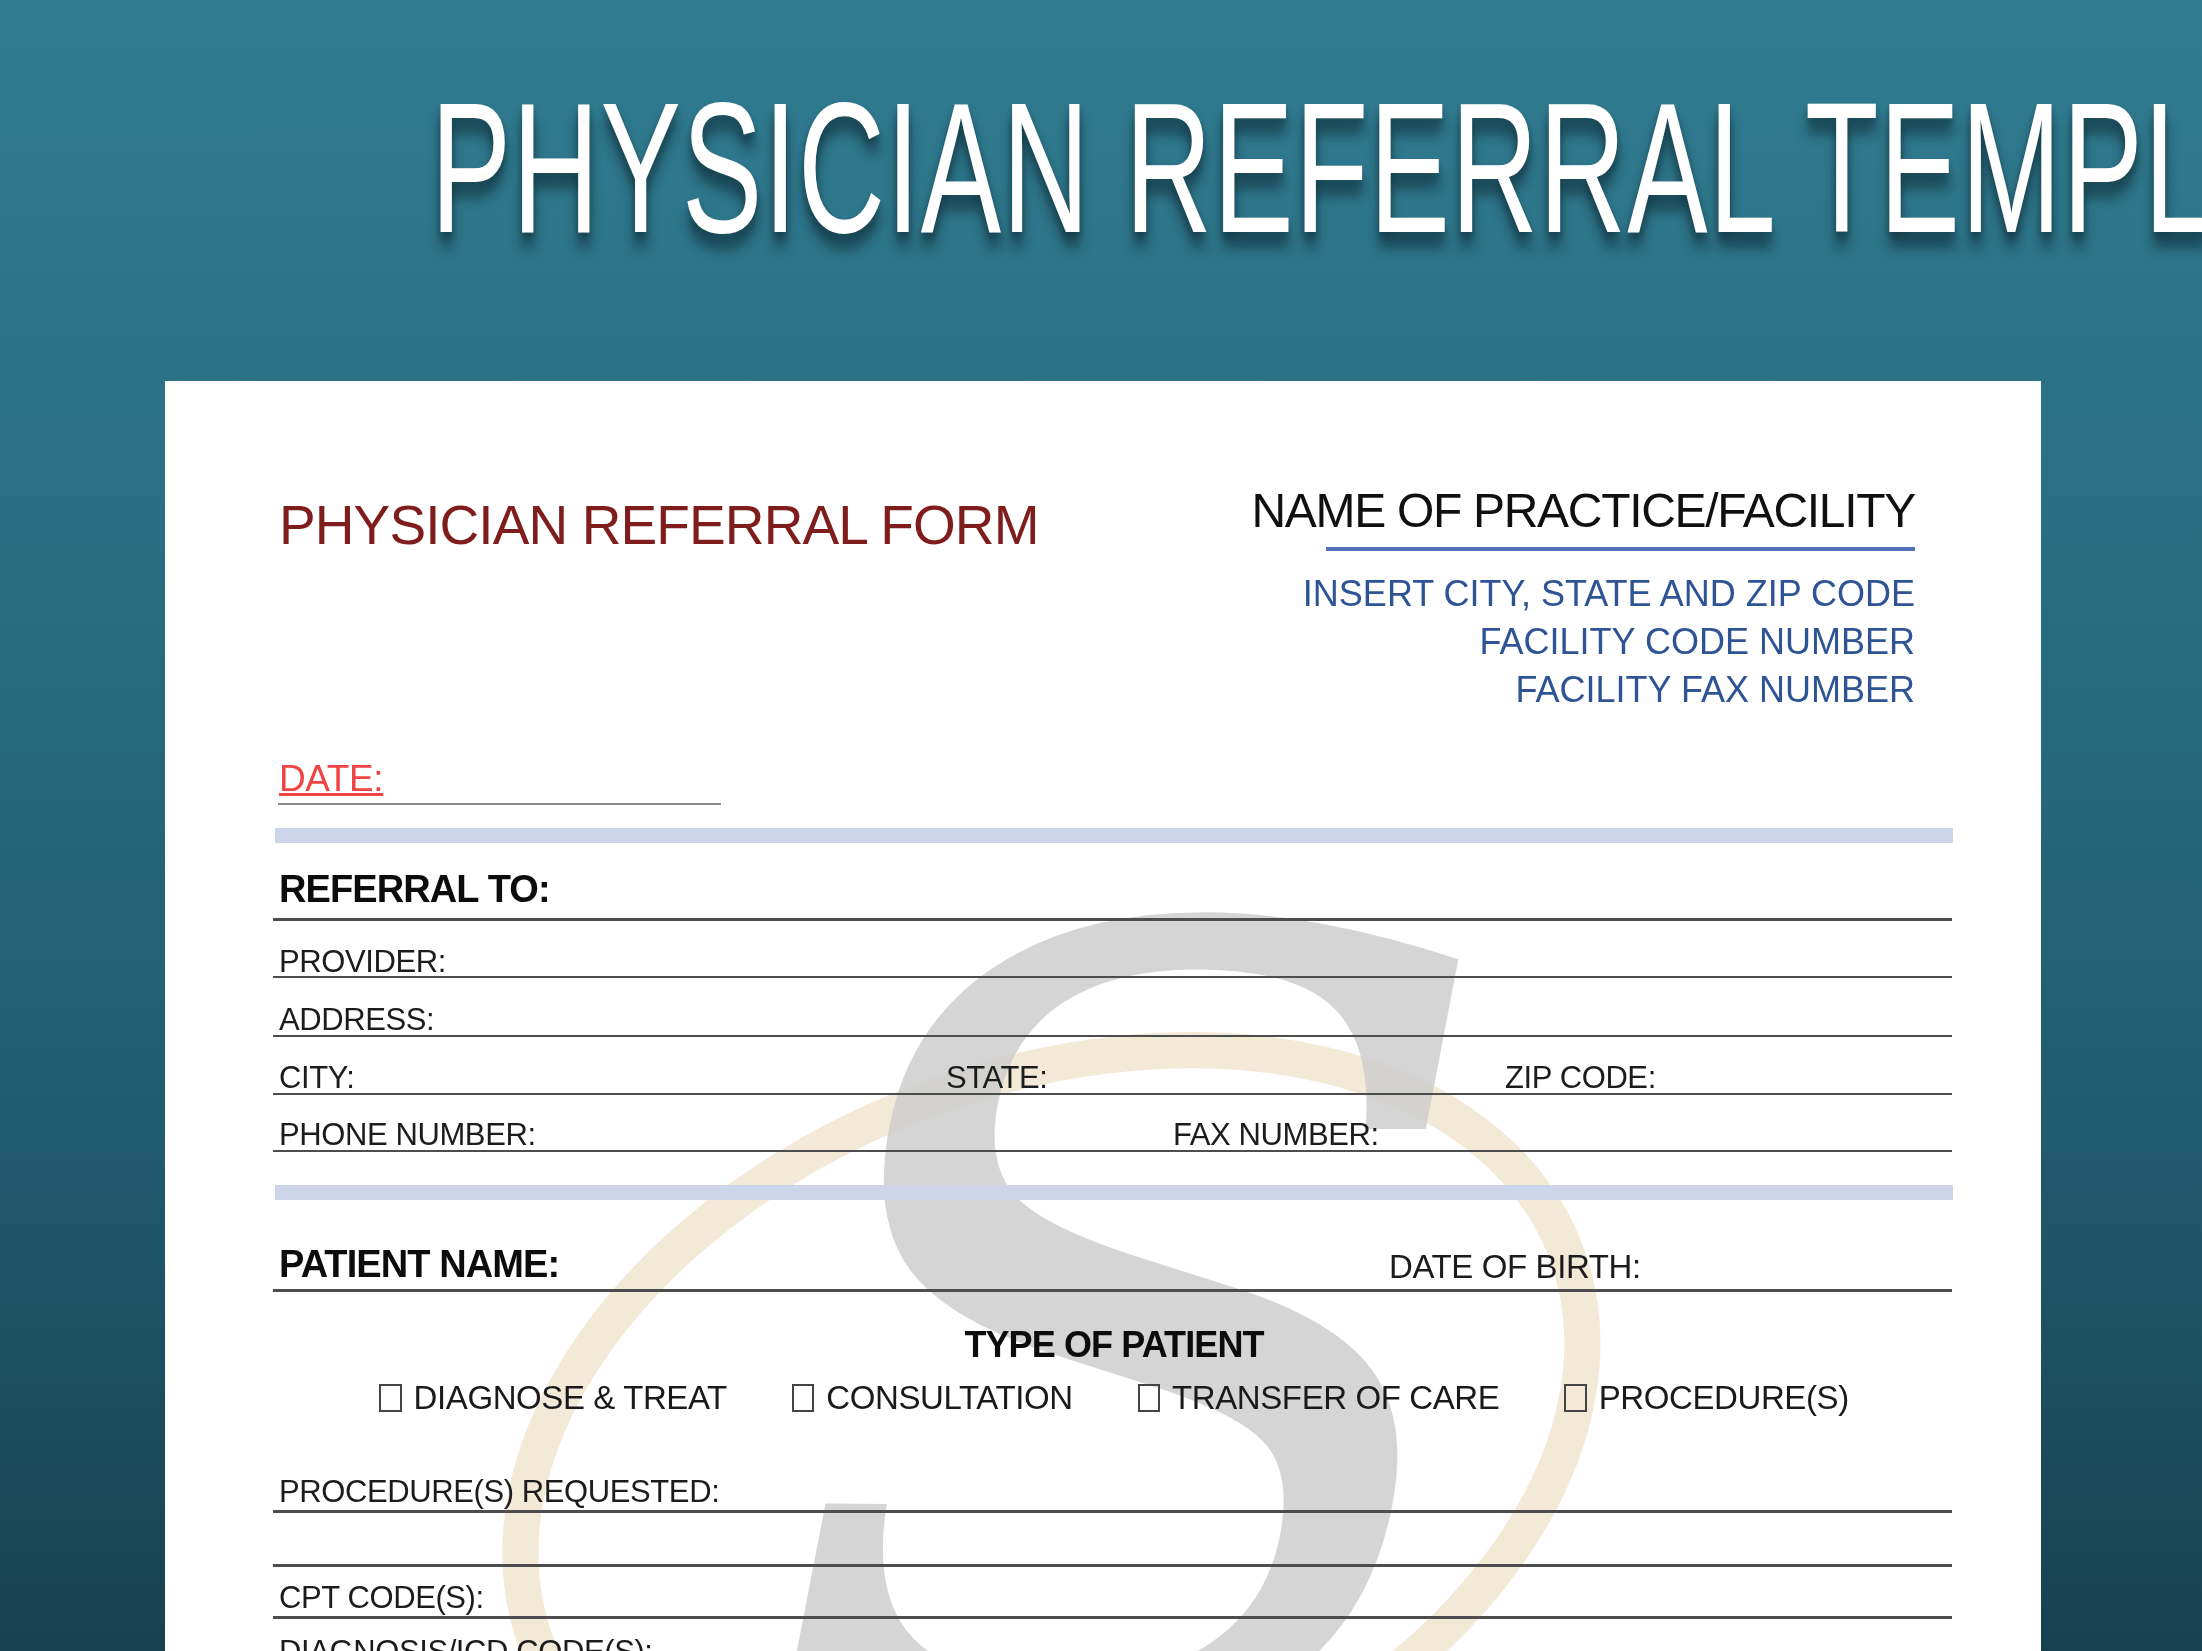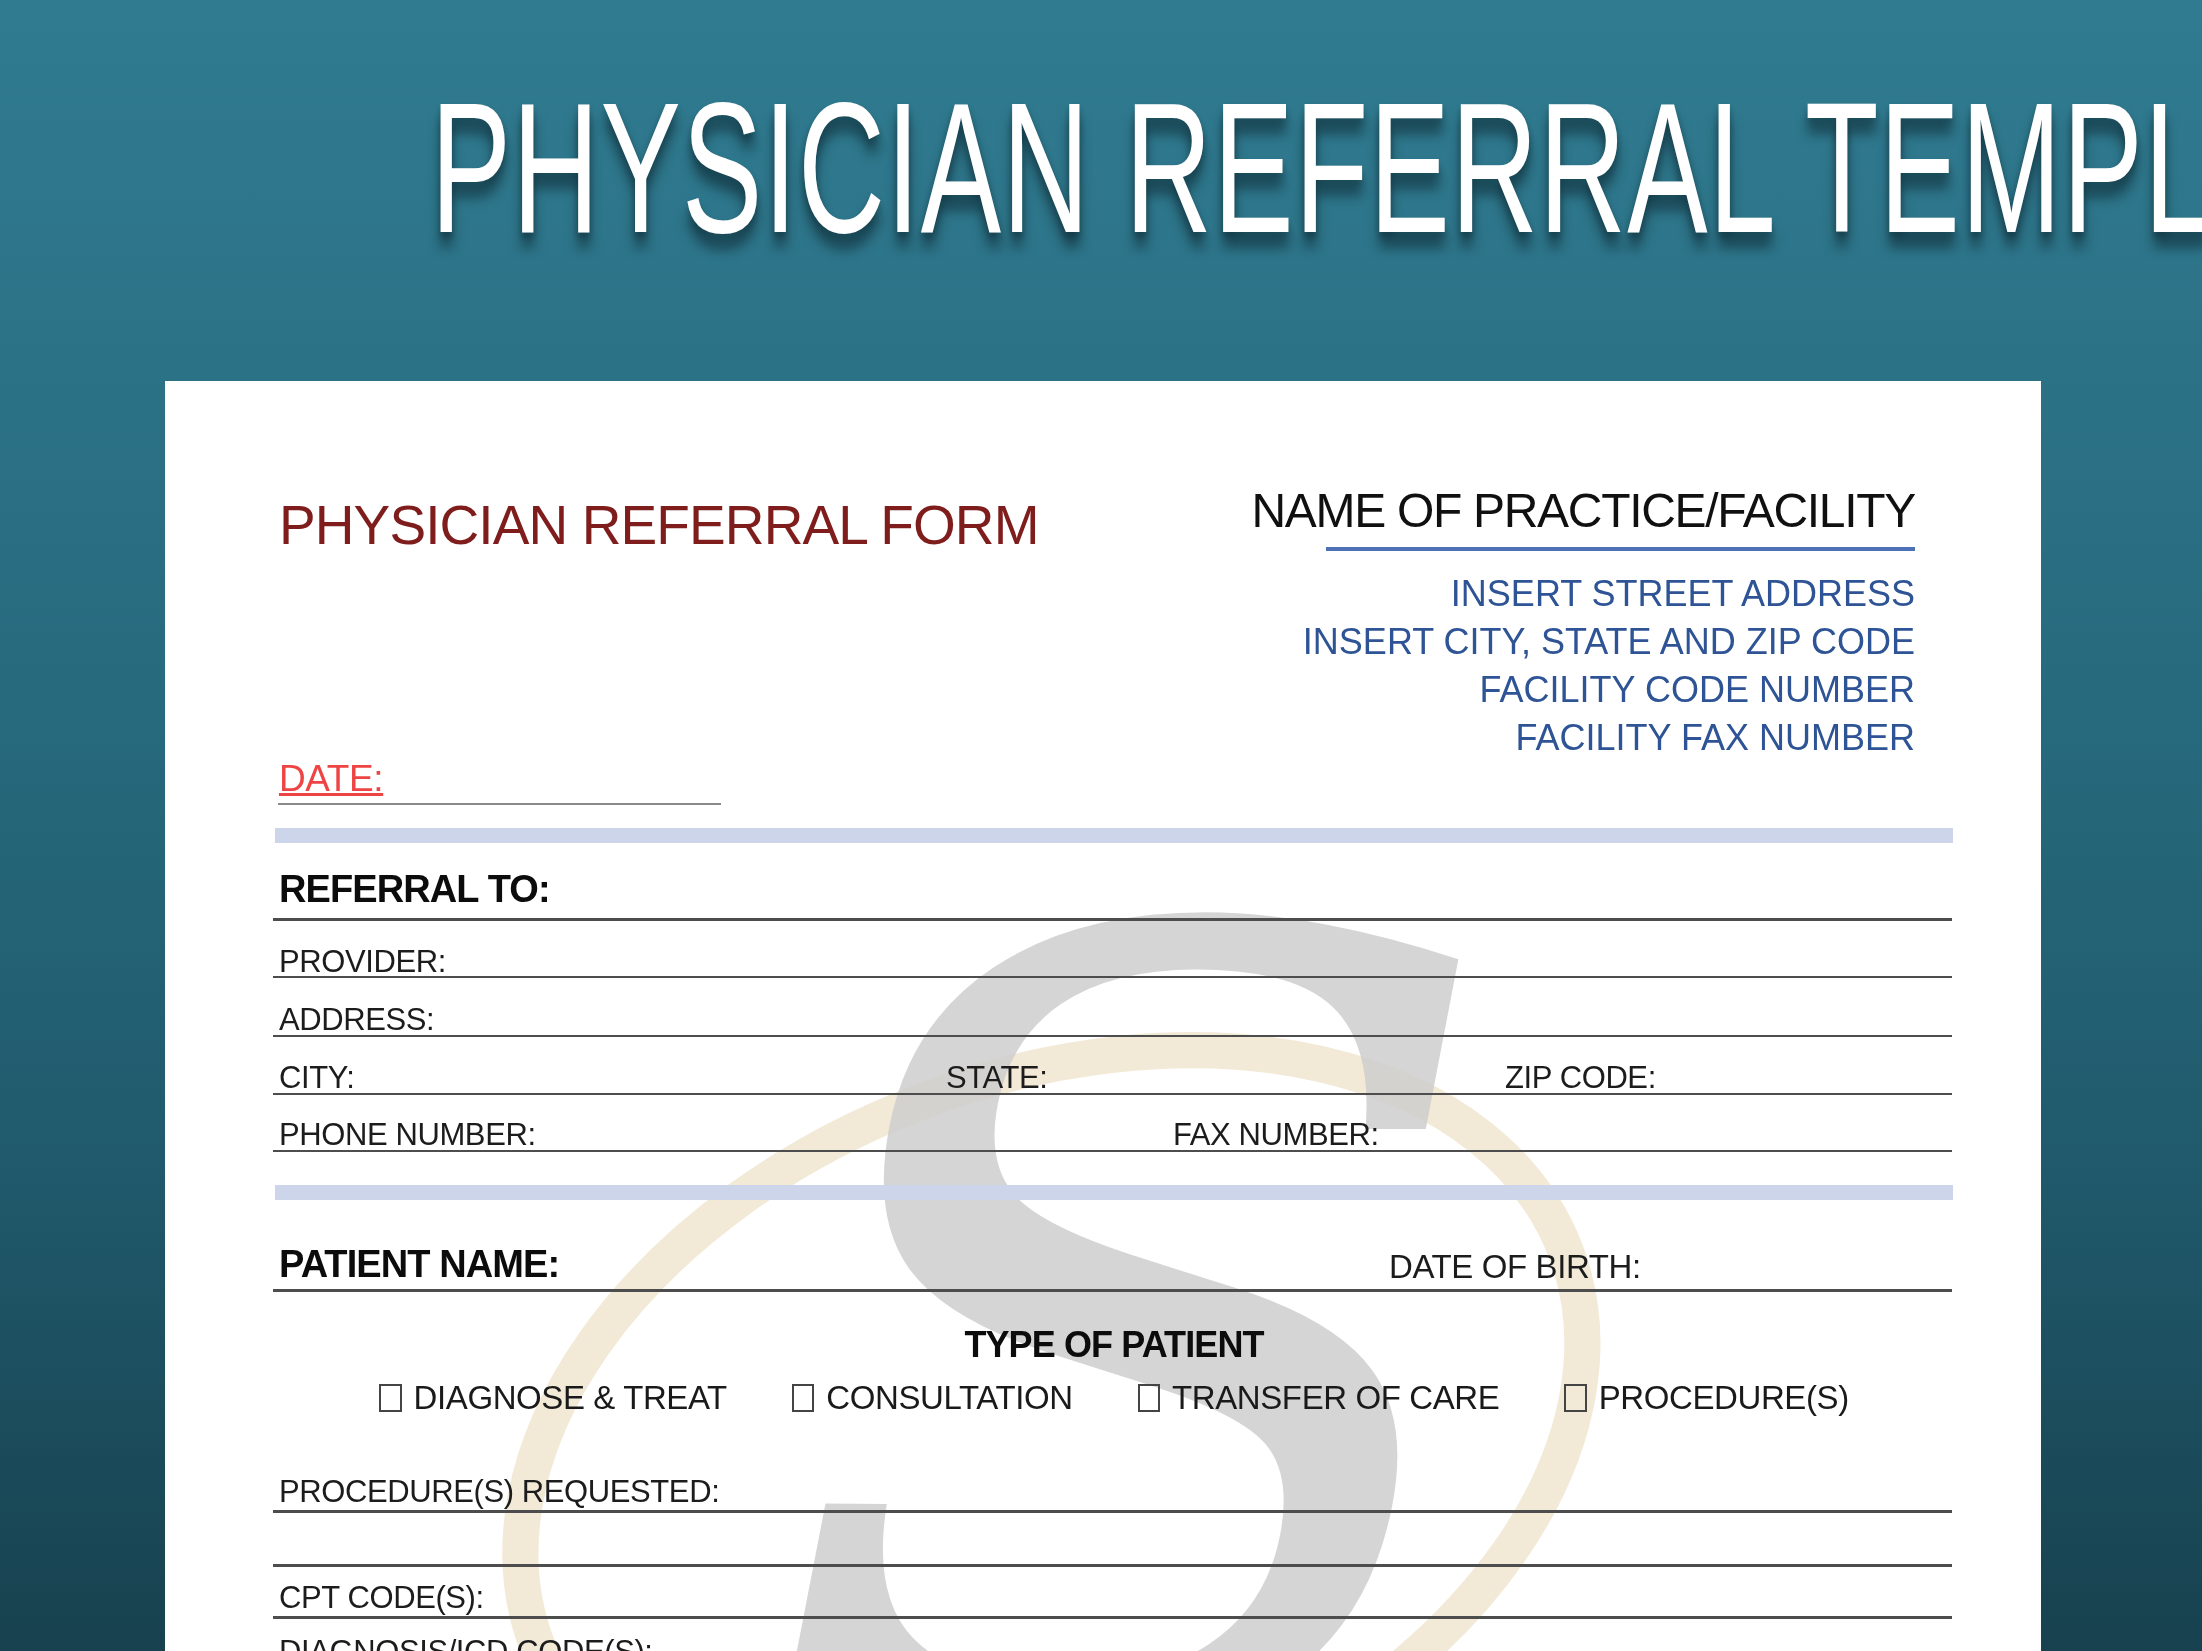--- a/index.html
+++ b/index.html
@@ -79,21 +79,20 @@
     <ellipse cx="1030" cy="1240" rx="640" ry="430" fill="none" stroke="#f1e7d3" stroke-width="42" opacity="0.9" transform="rotate(-21 1030 1240)"></ellipse>
     <text x="690" y="1560" font-family="'DejaVu Serif', serif" font-style="italic" font-size="1270" fill="#cdcdcd" opacity="0.82">S</text>
   </svg>
 
   <div class="abs form-heading">PHYSICIAN REFERRAL FORM</div>
 
   <div class="abs facility">
     <div class="facility-name">NAME OF PRACTICE/FACILITY</div>
     <div class="facility-underline"></div>
     <div class="facility-lines">
-      <div>INSERT STREET ADDRESS</div>
       <div>INSERT CITY, STATE AND ZIP CODE</div>
       <div>FACILITY CODE NUMBER</div>
       <div>FACILITY FAX NUMBER</div>
     </div>
   </div>
 
   <div class="abs lbl-md" style="left:114px; top:377px;">DATE:</div>
   <div class="abs rule-lt" style="left:113px; top:422px; width:443px;"></div>
 
   <div class="abs bar" style="left:110px; top:447px; width:1678px;"></div>

